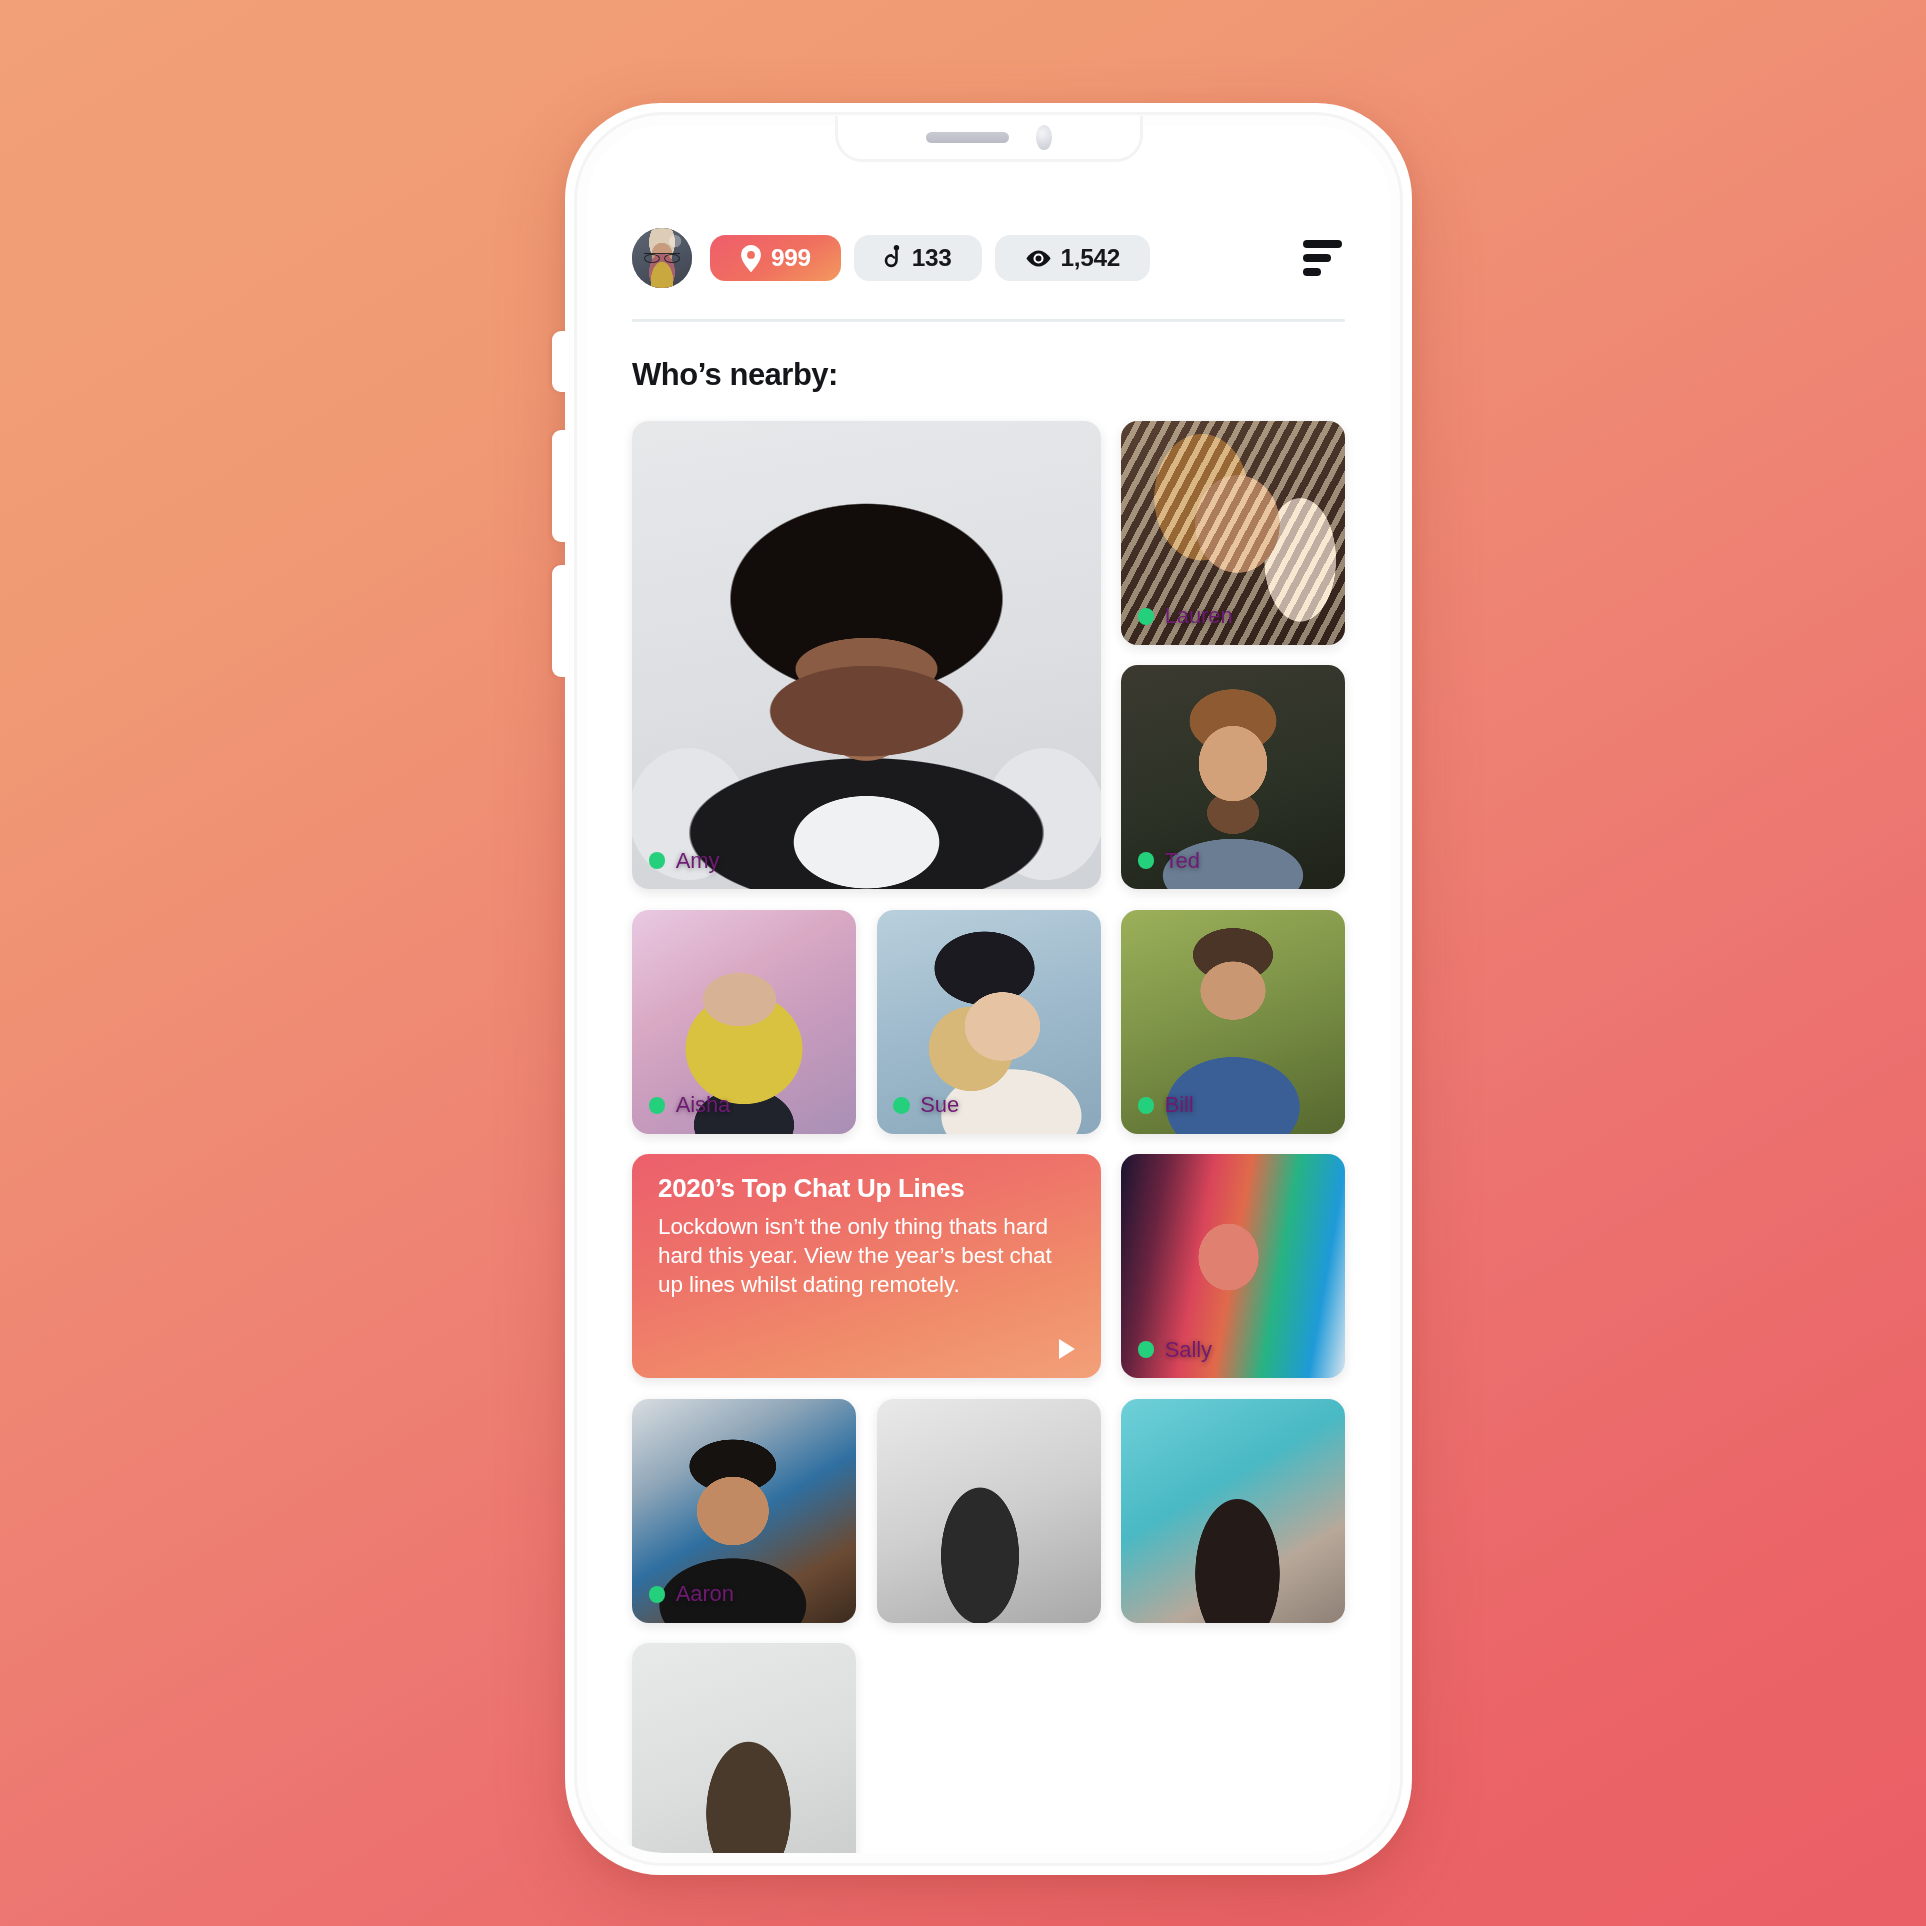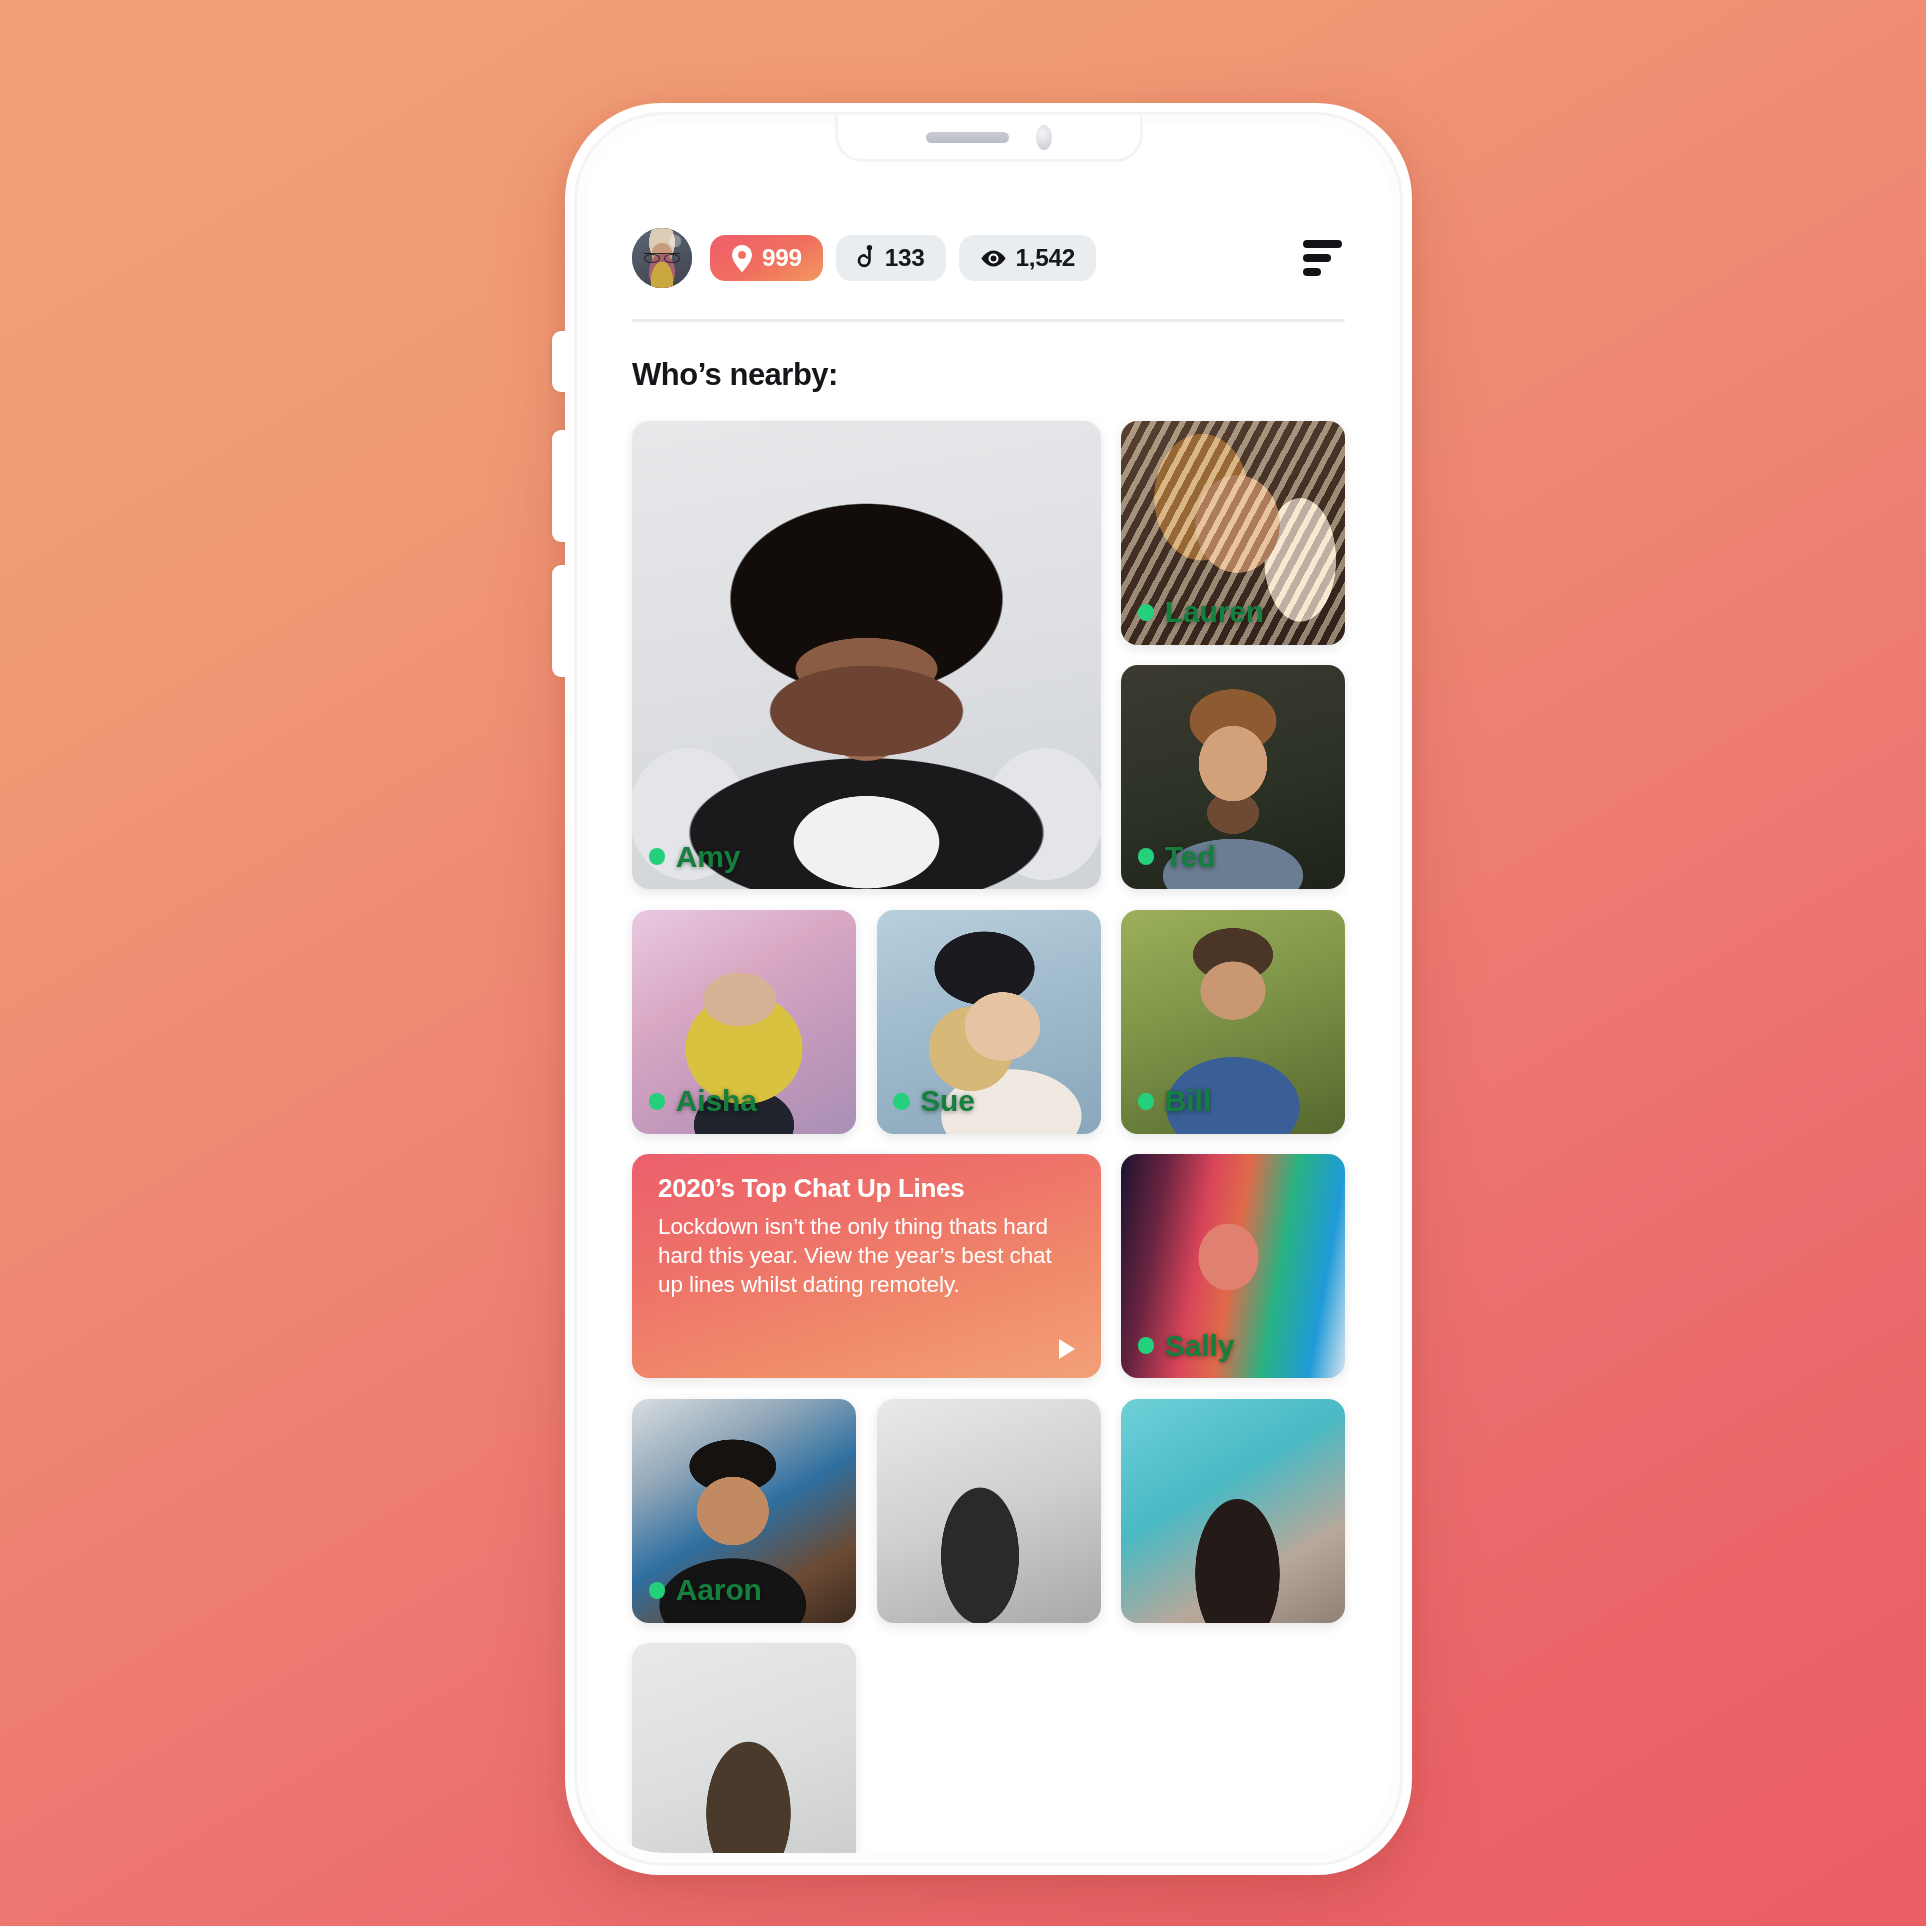--- a/index.html
+++ b/index.html
@@ -138,21 +138,21 @@
     border-radius: 50%;
   }
   #avatar .av-glasses::before { left: 0; }
   #avatar .av-glasses::after { right: 0; }
 
   .stat-pill {
     display: flex;
     align-items: center;
     gap: 9px;
     height: 46px;
-    padding: 0 21px;
+    padding: 0 30px;
     border-radius: 15.4px;
     background: #E9EDF0;
     margin-right: 13px;
     flex: 0 0 auto;
   }
   .stat-pill.accent {
     background: linear-gradient(150deg, #EF5D6B 0%, #F0705F 55%, #F3995E 100%);
   }
   .stat-pill .pill-label {
     font-size: 24.4px;
@@ -227,23 +227,23 @@
     gap: 10.3px;
     z-index: 3;
   }
   .name-tag .dot {
     width: 16.7px; height: 16.7px;
     border-radius: 50%;
     background: #25D07D;
     flex: 0 0 auto;
   }
   .name-tag .name {
-    font-size: 30px;
-    font-weight: 700;
-    color: #15803d;
+    font-size: 22px;
+    font-weight: 400;
+    color: #701a75;
     letter-spacing: -0.1px;
     text-shadow: 0 1.3px 5.1px rgba(0,0,0,0.45);
   }
 
   
   #promo-card {
     grid-column: span 2;
     position: relative;
     border-radius: 16.7px;
     overflow: hidden;

